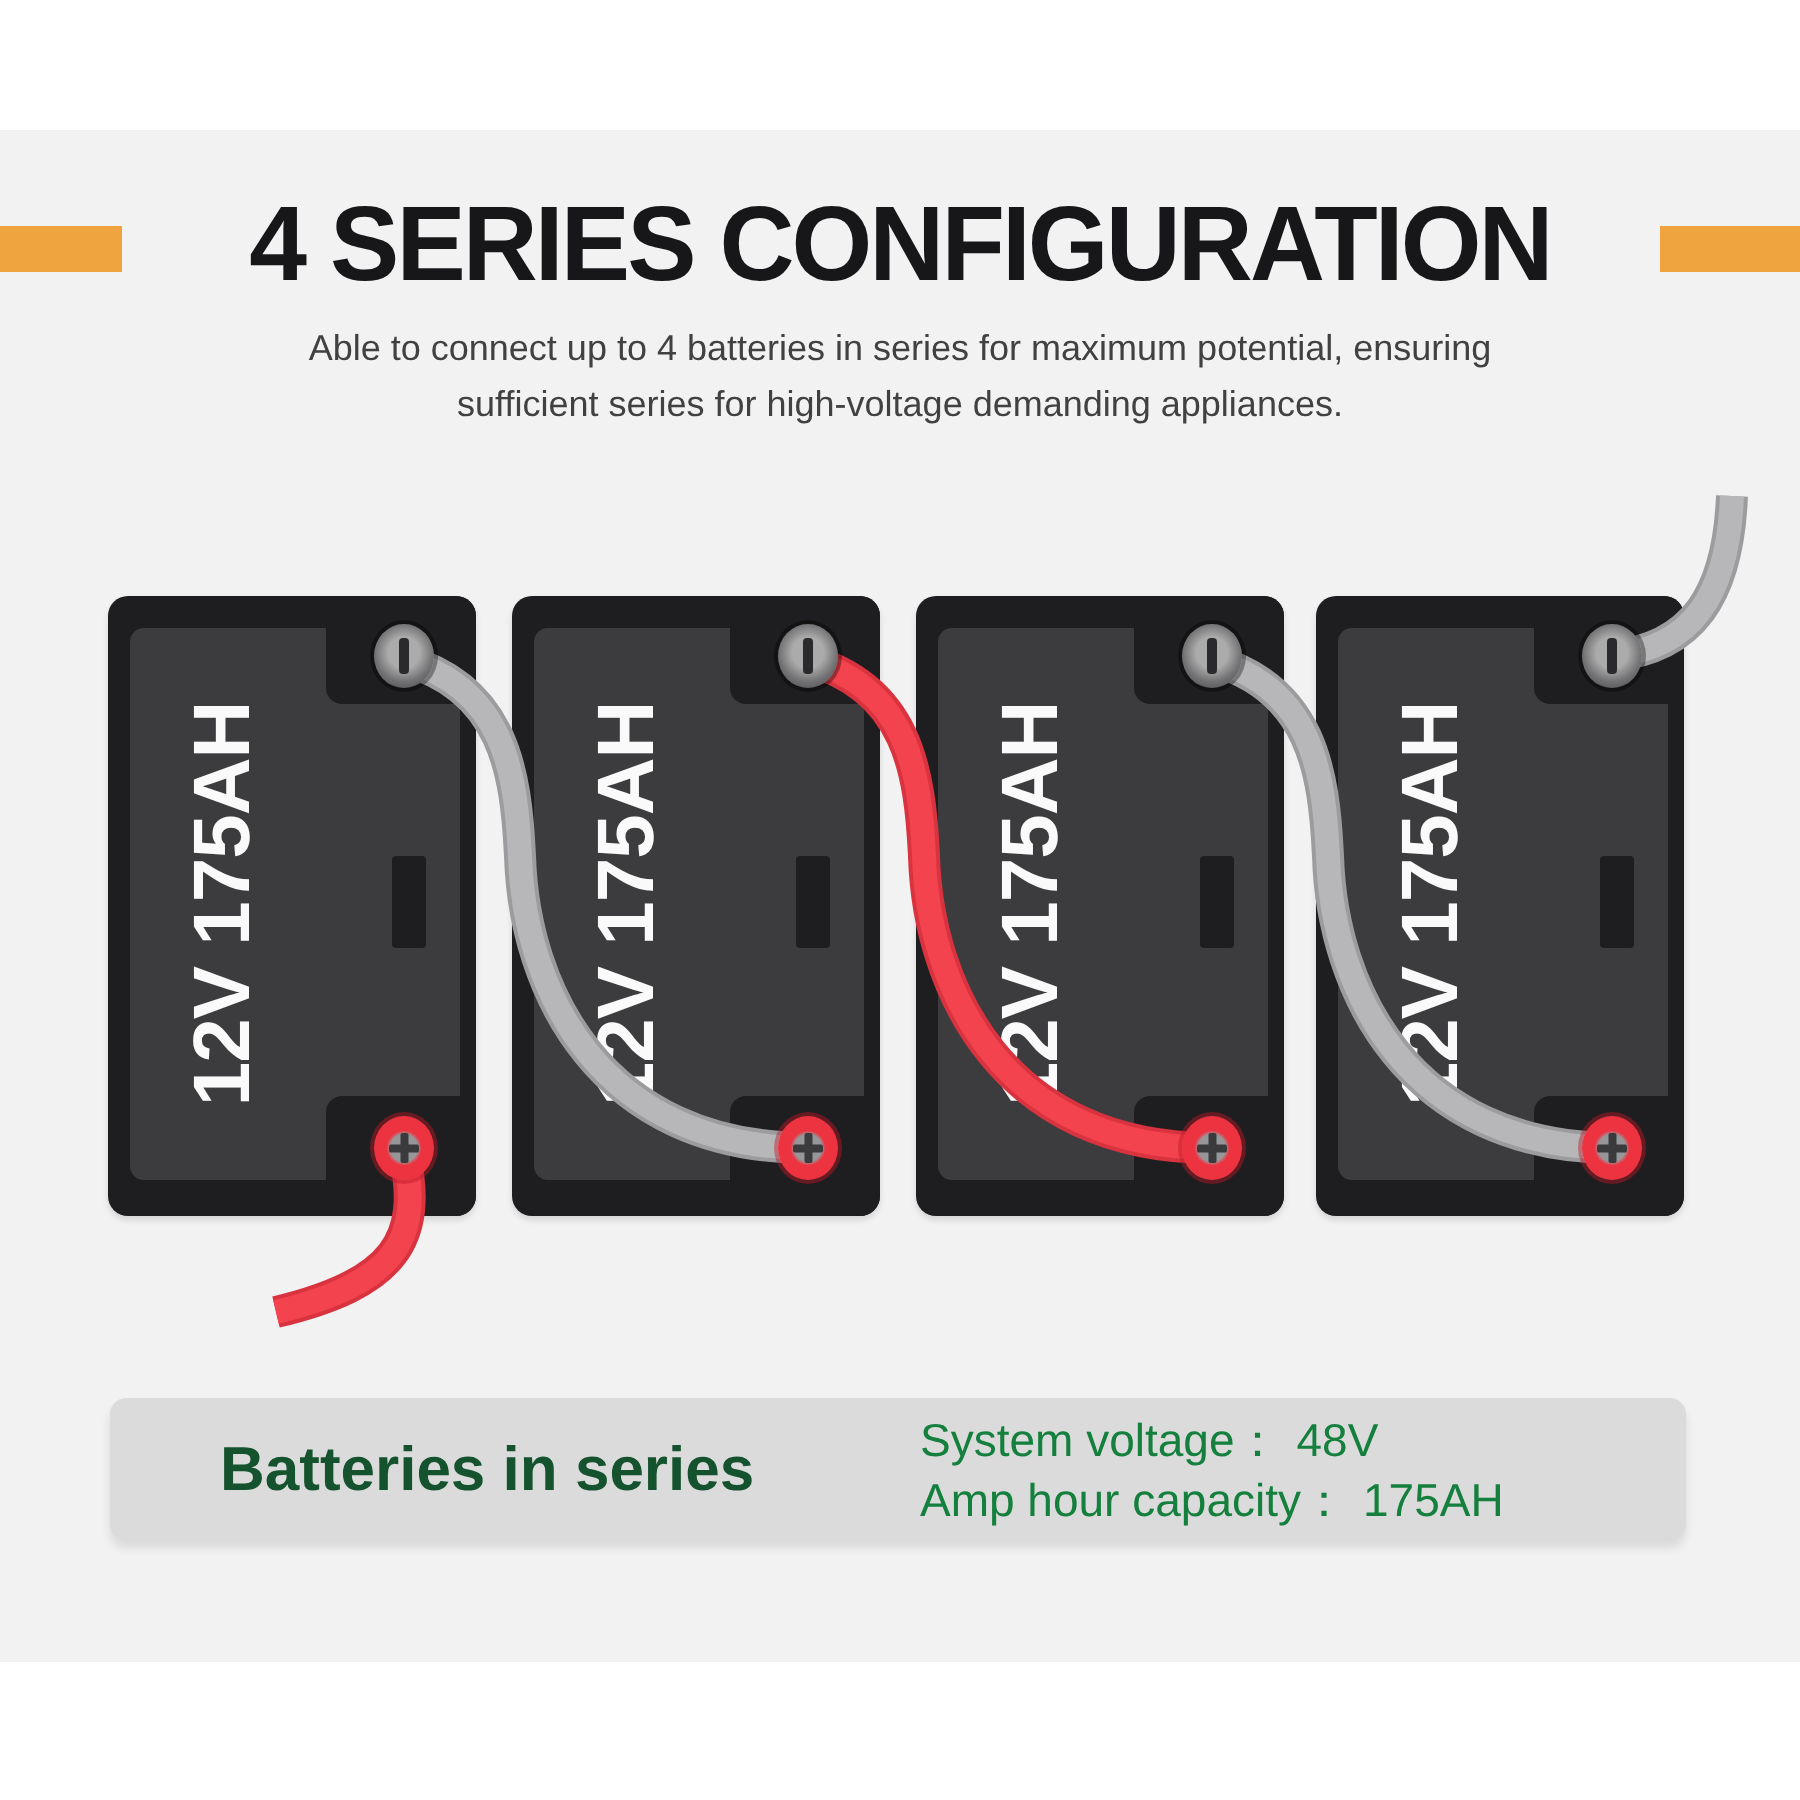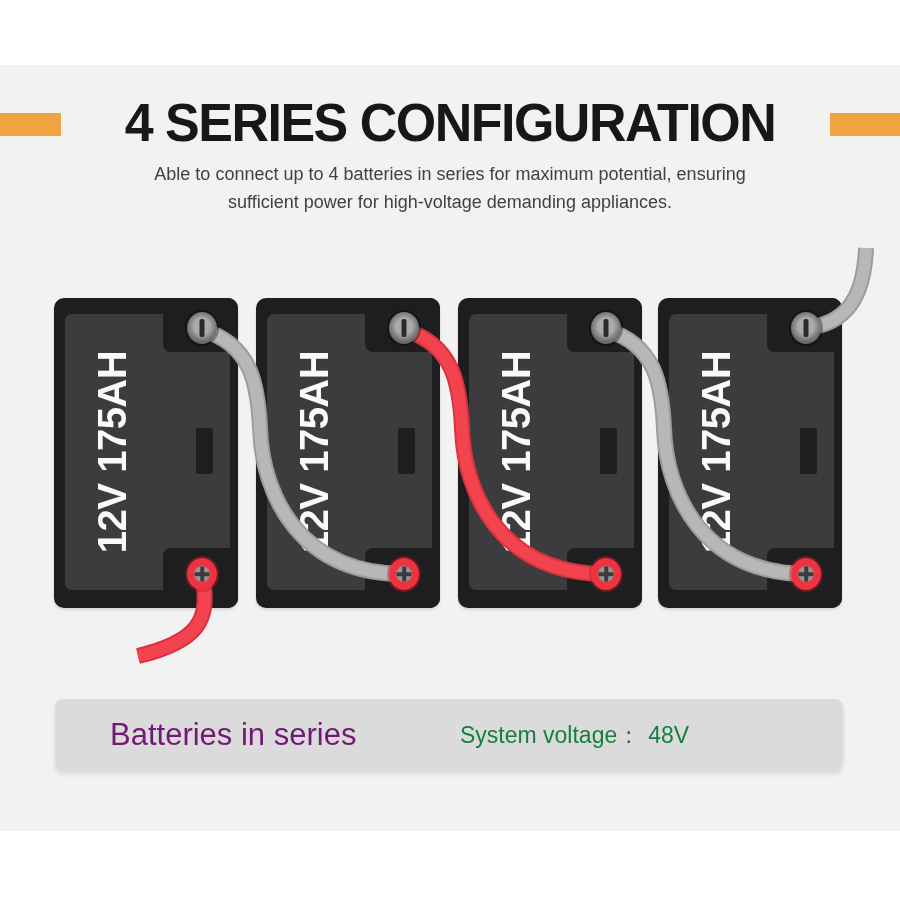--- a/index.html
+++ b/index.html
@@ -72,39 +72,39 @@
   
   .wire-layer{position:absolute;left:0;top:0;z-index:5;pointer-events:none;}
   
   .footer-bar{
     position:absolute;left:55px;top:634px;width:788px;height:71px;
     background:#DBDBDC;border-radius:8px;
     box-shadow:0 4px 5px rgba(0,0,0,0.10);
   }
   .footer-label{
     position:absolute;left:55px;top:50%;transform:translateY(-50%);
-    font-size:31px;font-weight:normal;color:#701a75;white-space:nowrap;
+    font-size:31px;font-weight:bold;color:#14532d;white-space:nowrap;
   }
   .footer-specs{
     position:absolute;left:405px;top:50%;transform:translateY(-50%);
     font-size:23px;line-height:30px;color:#15803d;white-space:nowrap;
   }
   .footer-specs .spec-value{margin-left:8px;}
 </style>
 </head>
 <body>
 
 <div class="canvas">
   <div class="content">
 
     <div class="accent-bar left"></div>
     <div class="accent-bar right"></div>
     <h1 class="main-title">4 SERIES CONFIGURATION</h1>
     <p class="subtitle"><span>Able to connect up to 4 batteries in series for maximum potential, ensuring</span><br>
-    <span>sufficient power for high-voltage demanding appliances.</span></p>
+    <span>sufficient series for high-voltage demanding appliances.</span></p>
 
     <div class="battery" style="left:54px">
       <div class="face"></div>
       <div class="notch top"></div>
       <div class="notch bottom"></div>
       <div class="vent"></div>
       <div class="label">12V 175AH</div>
       <div class="terminal neg">
           <span class="slot"></span>
         </div>
@@ -184,17 +184,18 @@
       <g>
         <path d="M 806 263 C 846 259, 864 233, 866 183" fill="none" stroke="#9C9C9E" stroke-width="16" stroke-linecap="butt"></path>
         <path d="M 806 263 C 846 259, 864 233, 866 183" fill="none" stroke="#B7B7B9" stroke-width="12" stroke-linecap="butt"></path>
       </g>
     </svg>
 
     <div class="footer-bar">
       <div class="footer-label">Batteries in series</div>
       <div class="footer-specs">
         <div><span>System voltage：</span><span class="spec-value">48V</span></div>
+        <div><span>Amp hour capacity：</span><span class="spec-value">175AH</span></div>
       </div>
     </div>
 
   </div>
 </div>
 
 </body></html>

